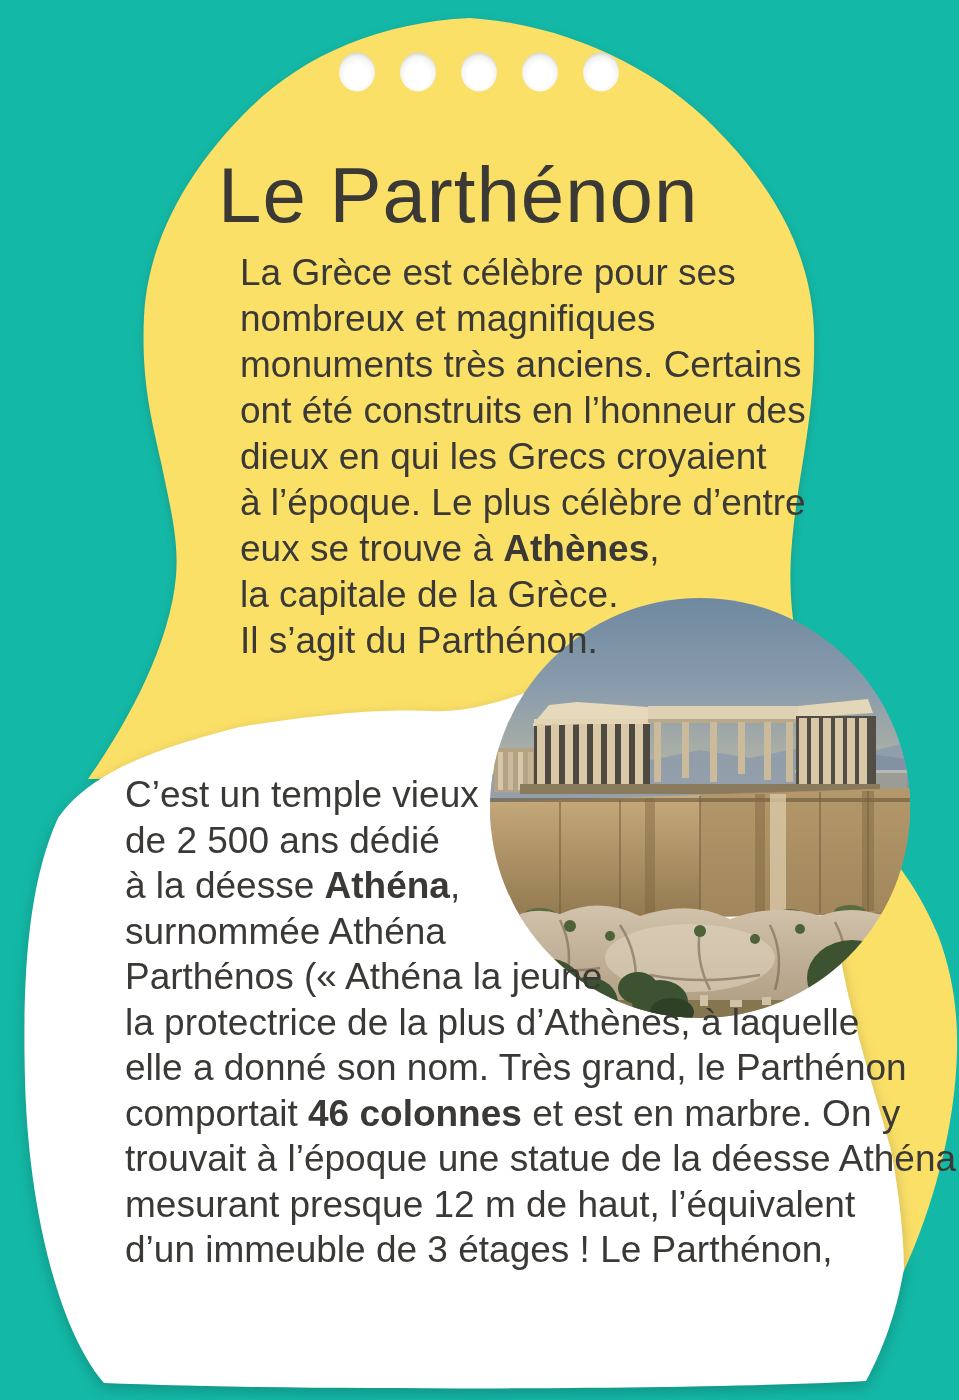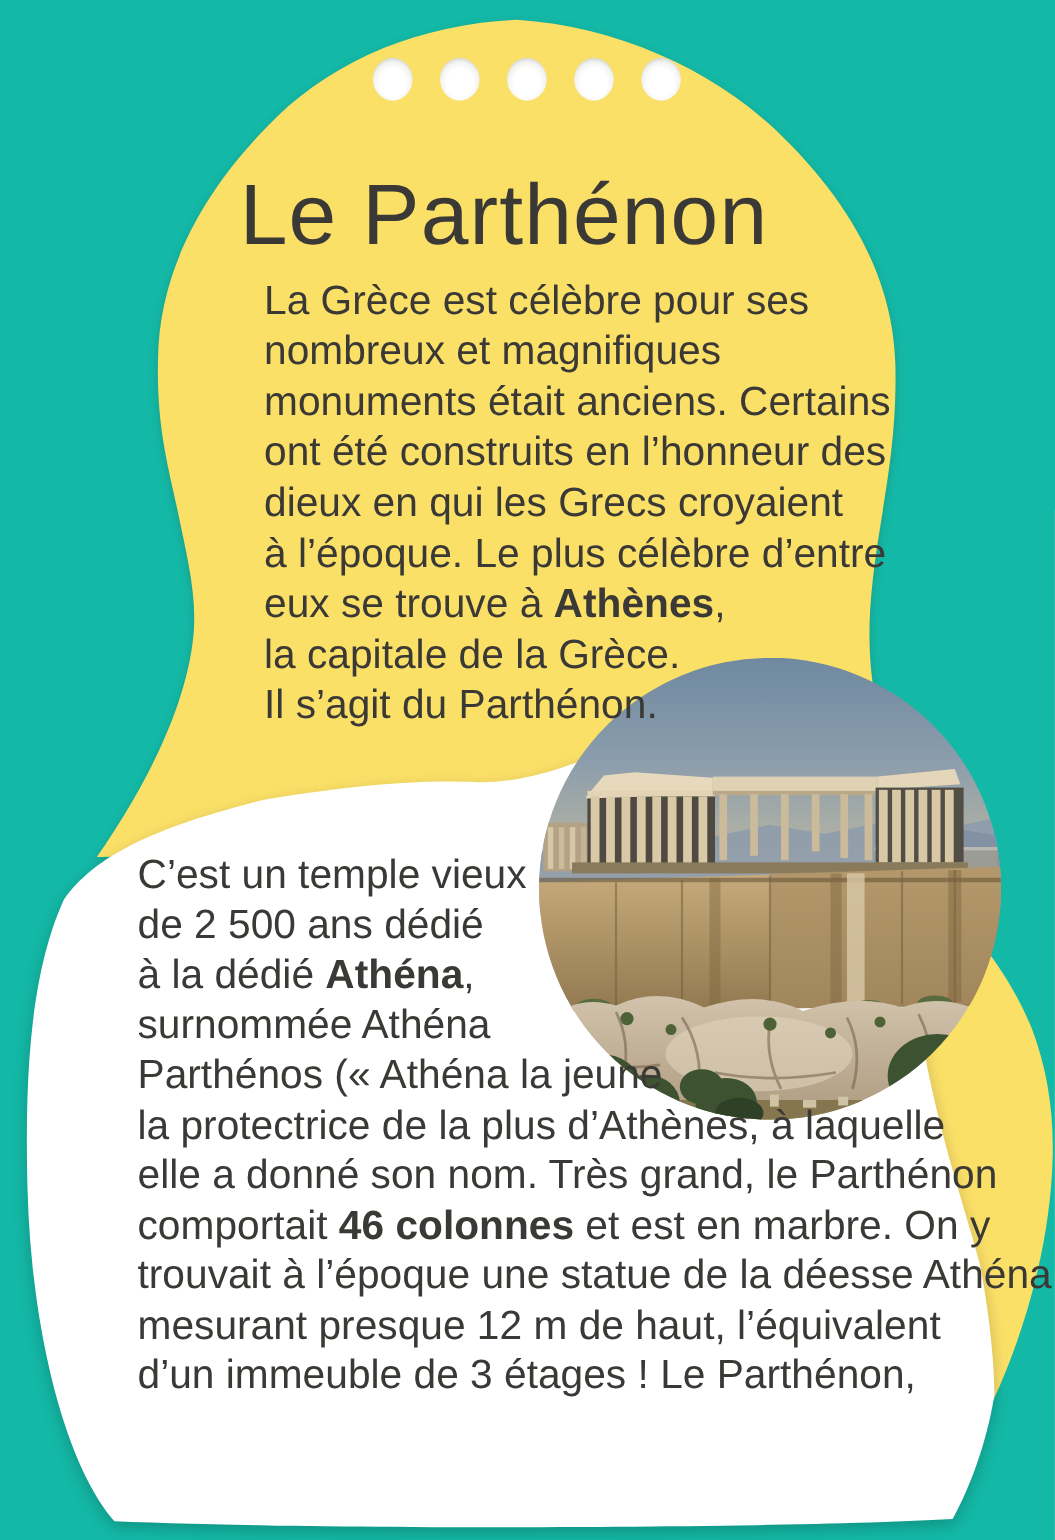--- a/index.html
+++ b/index.html
@@ -223,33 +223,33 @@
         <ellipse cx="540" cy="72" rx="18" ry="19.5" fill="url(#holeGrad)"></ellipse>
         <ellipse cx="601" cy="72" rx="18" ry="19.5" fill="url(#holeGrad)"></ellipse>
       </g>
   </svg>
 
   <div id="title">Le Parthénon</div>
 
   <div id="intro-para" class="para">
       <div class="tline"><span>La Grèce est célèbre pour ses</span></div>
       <div class="tline"><span>nombreux et magnifiques</span></div>
-      <div class="tline"><span>monuments était anciens. Certains</span></div>
+      <div class="tline"><span>monuments très anciens. Certains</span></div>
       <div class="tline"><span>ont été construits en l’honneur des</span></div>
       <div class="tline"><span>dieux en qui les Grecs croyaient</span></div>
       <div class="tline"><span>à l’époque. Le plus célèbre d’entre</span></div>
       <div class="tline"><span>eux se trouve à </span><span class="b">Athènes</span><span>,</span></div>
       <div class="tline"><span>la capitale de la Grèce.</span></div>
       <div class="tline"><span>Il s’agit du Parthénon.</span></div>
     </div>
 
   <div id="body-para" class="para">
       <div class="tline"><span>C’est un temple vieux</span></div>
       <div class="tline"><span>de 2 500 ans dédié</span></div>
-      <div class="tline"><span>à la dédié </span><span class="b">Athéna</span><span>,</span></div>
+      <div class="tline"><span>à la déesse </span><span class="b">Athéna</span><span>,</span></div>
       <div class="tline"><span>surnommée Athéna</span></div>
       <div class="tline"><span>Parthénos (« Athéna la jeune</span></div>
       <div class="tline"><span>la protectrice de la plus d’Athènes, à laquelle</span></div>
       <div class="tline"><span>elle a donné son nom. Très grand, le Parthénon</span></div>
       <div class="tline"><span>comportait </span><span class="b">46 colonnes</span><span> et est en marbre. On y</span></div>
       <div class="tline"><span>trouvait à l’époque une statue de la déesse Athéna</span></div>
       <div class="tline"><span>mesurant presque 12 m de haut, l’équivalent</span></div>
       <div class="tline"><span>d’un immeuble de 3 étages ! Le Parthénon,</span></div>
     </div>
 

